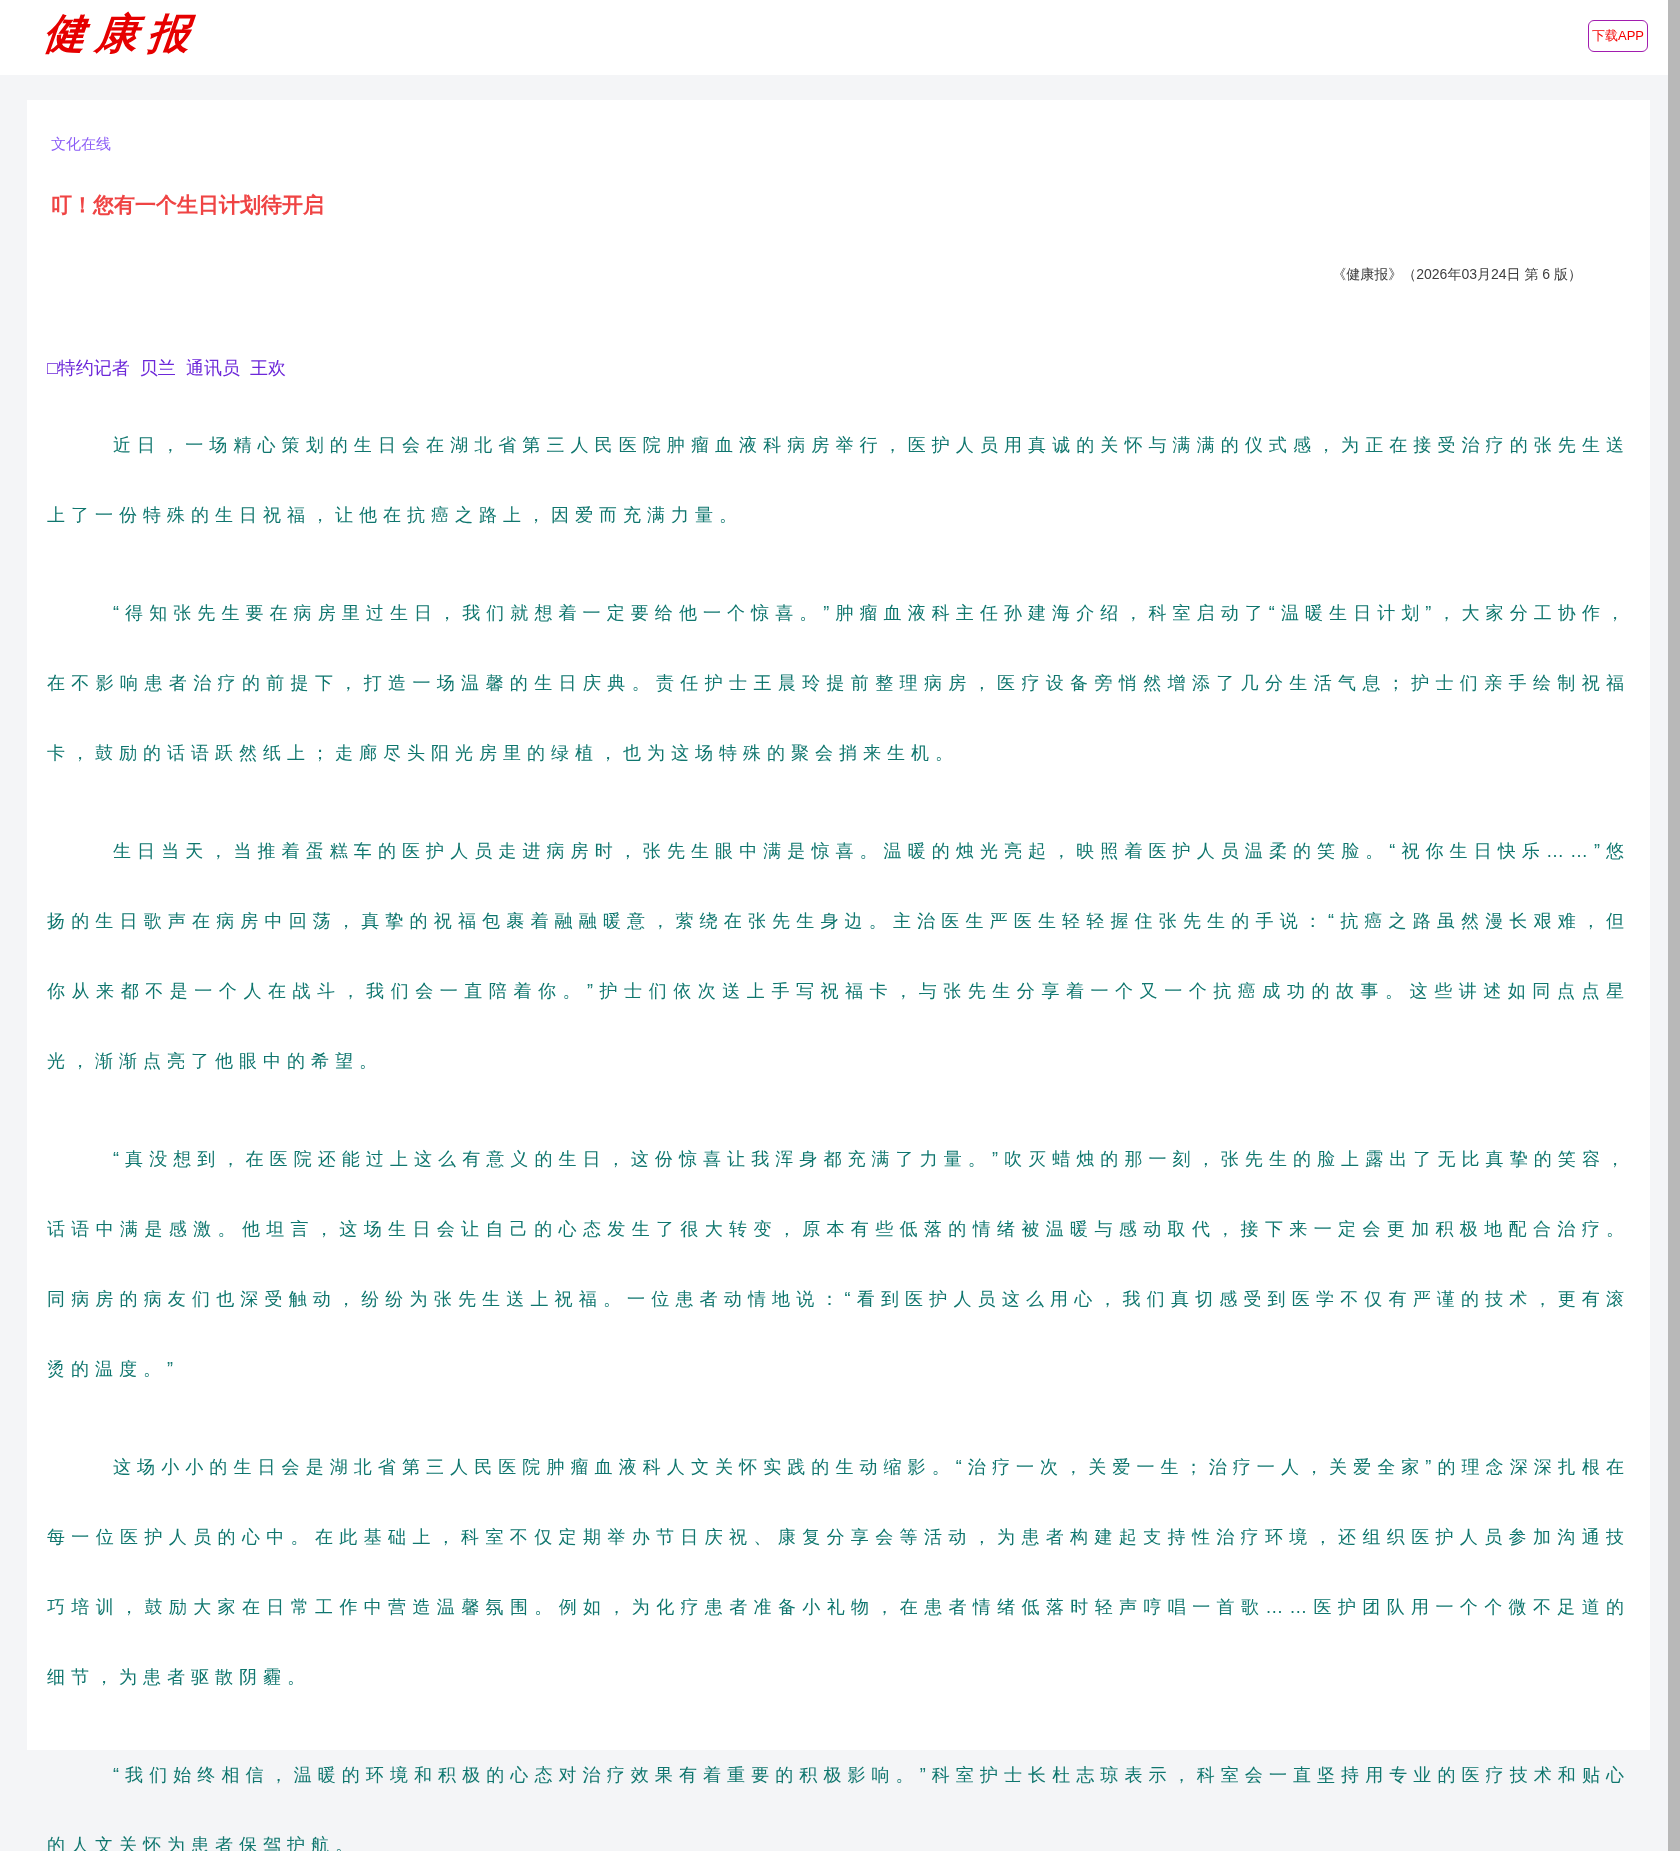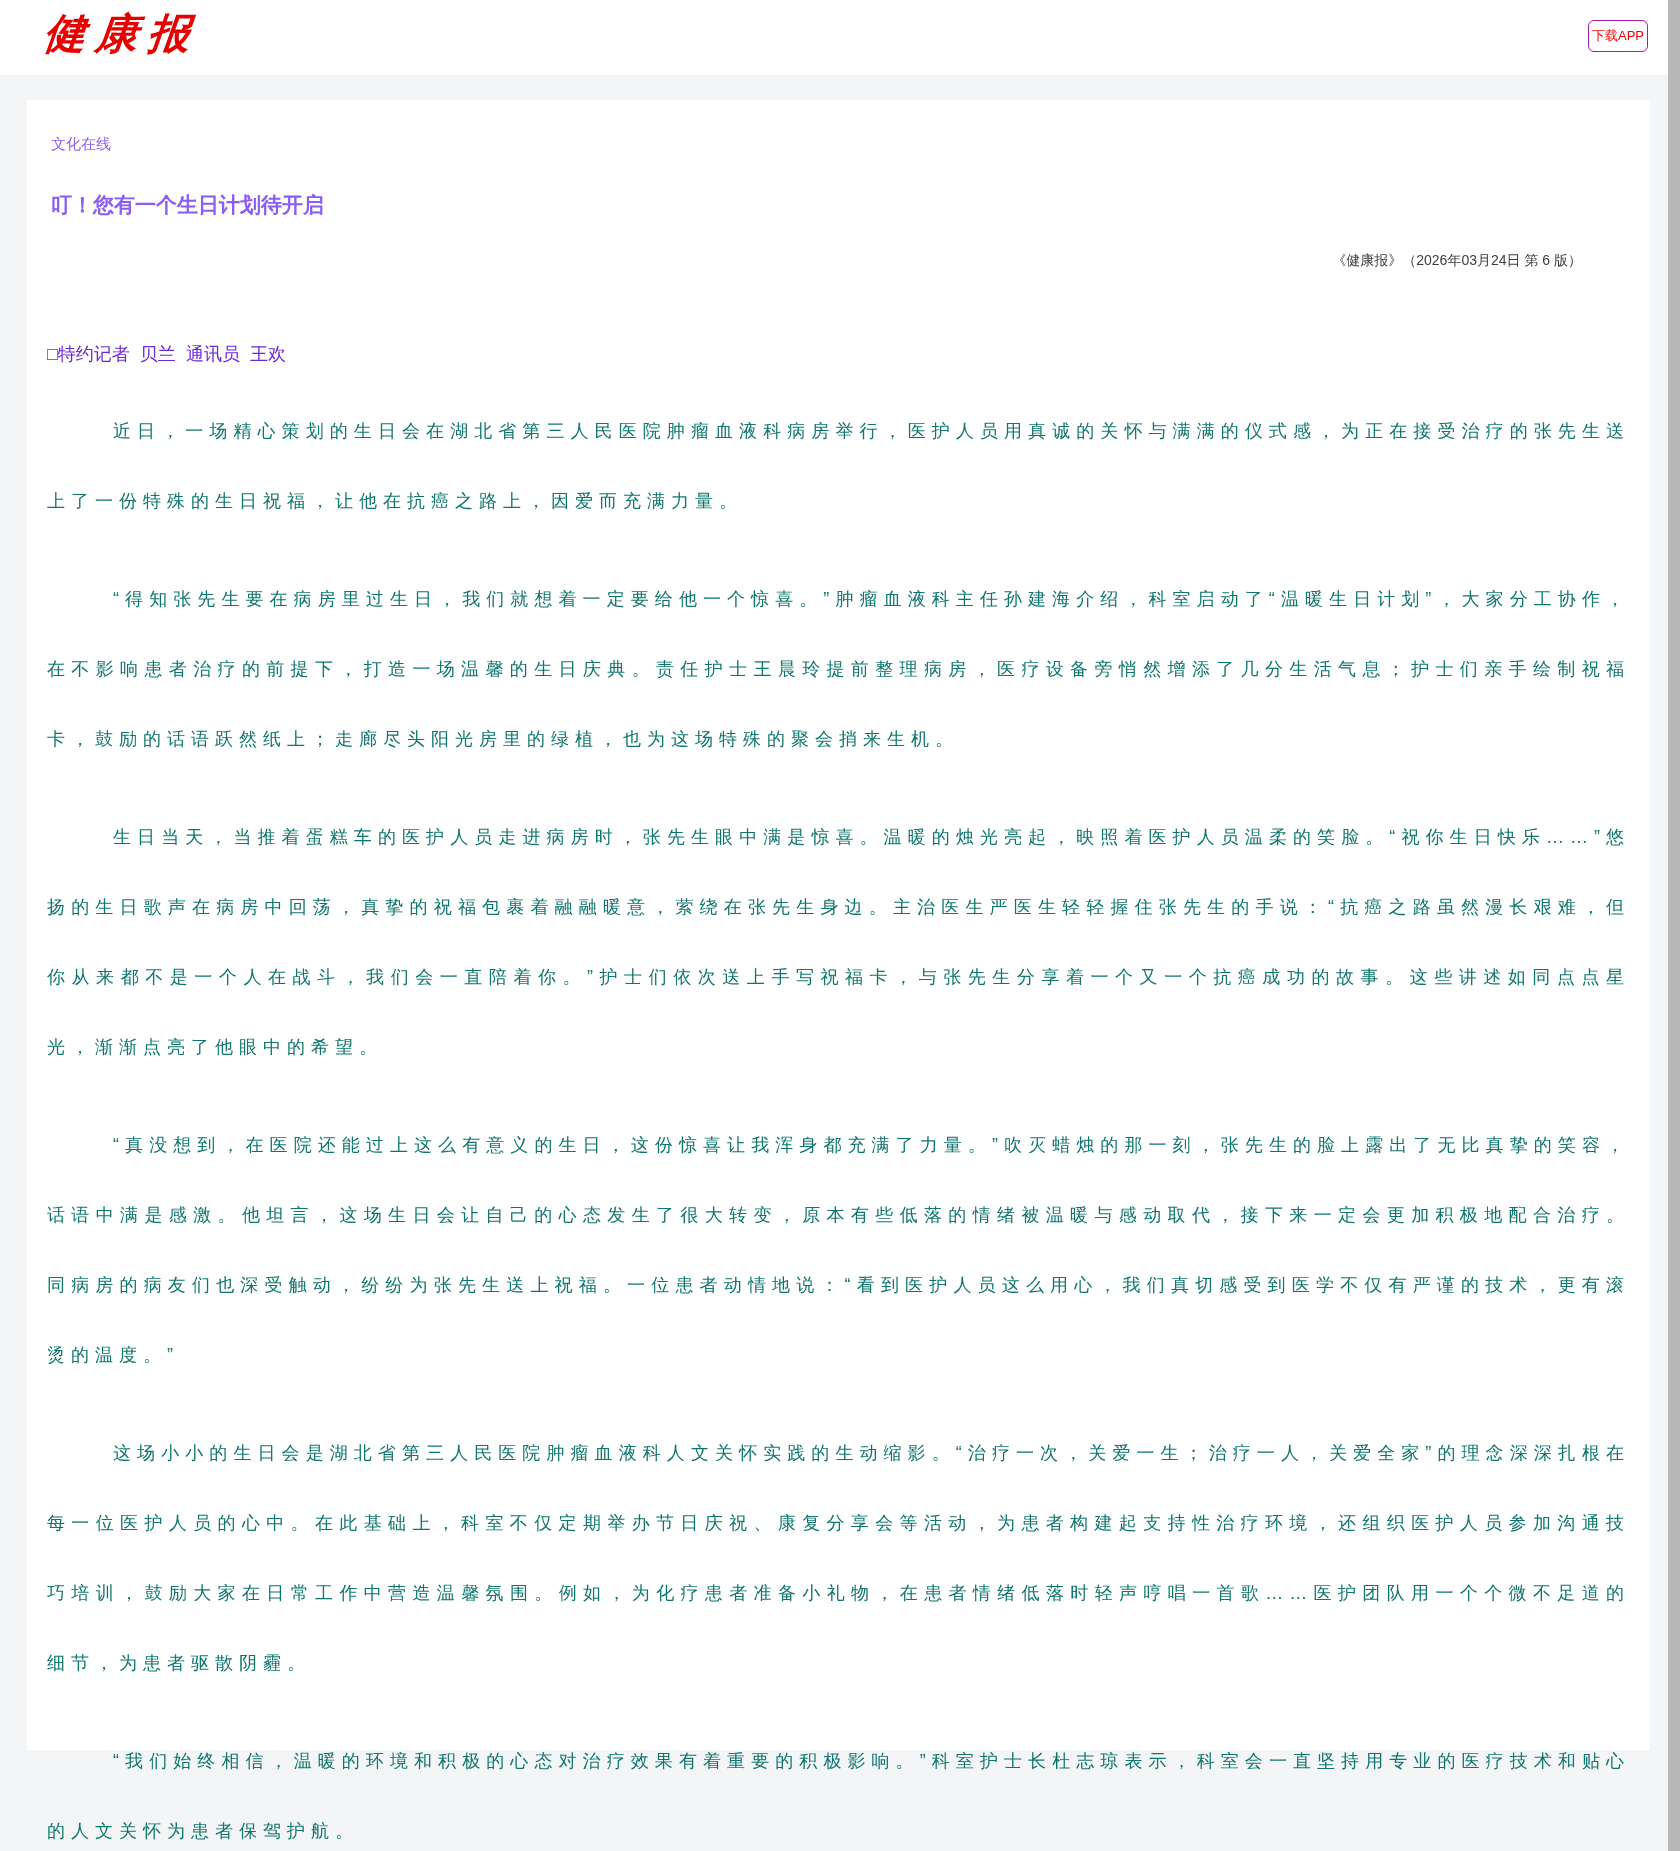--- a/index.html
+++ b/index.html
@@ -55,24 +55,24 @@
   .breadcrumb {
     font-size: 15px;
     color: #8b5cf6;
     margin-left: 4px;
   }
   .article-title {
     margin-top: 37px;
     margin-left: 4px;
     font-size: 21px;
     font-weight: bold;
-    color: #8b5cf6;
+    color: #ef4444;
   }
   .source-line {
-    margin-top: 33px;
+    margin-top: 47px;
     text-align: right;
     padding-right: 48px;
     font-size: 14px;
     color: #3d3d3d;
   }
   
   .fontsize-row {
     margin-top: 86px;
     display: flex;
     justify-content: flex-end;

